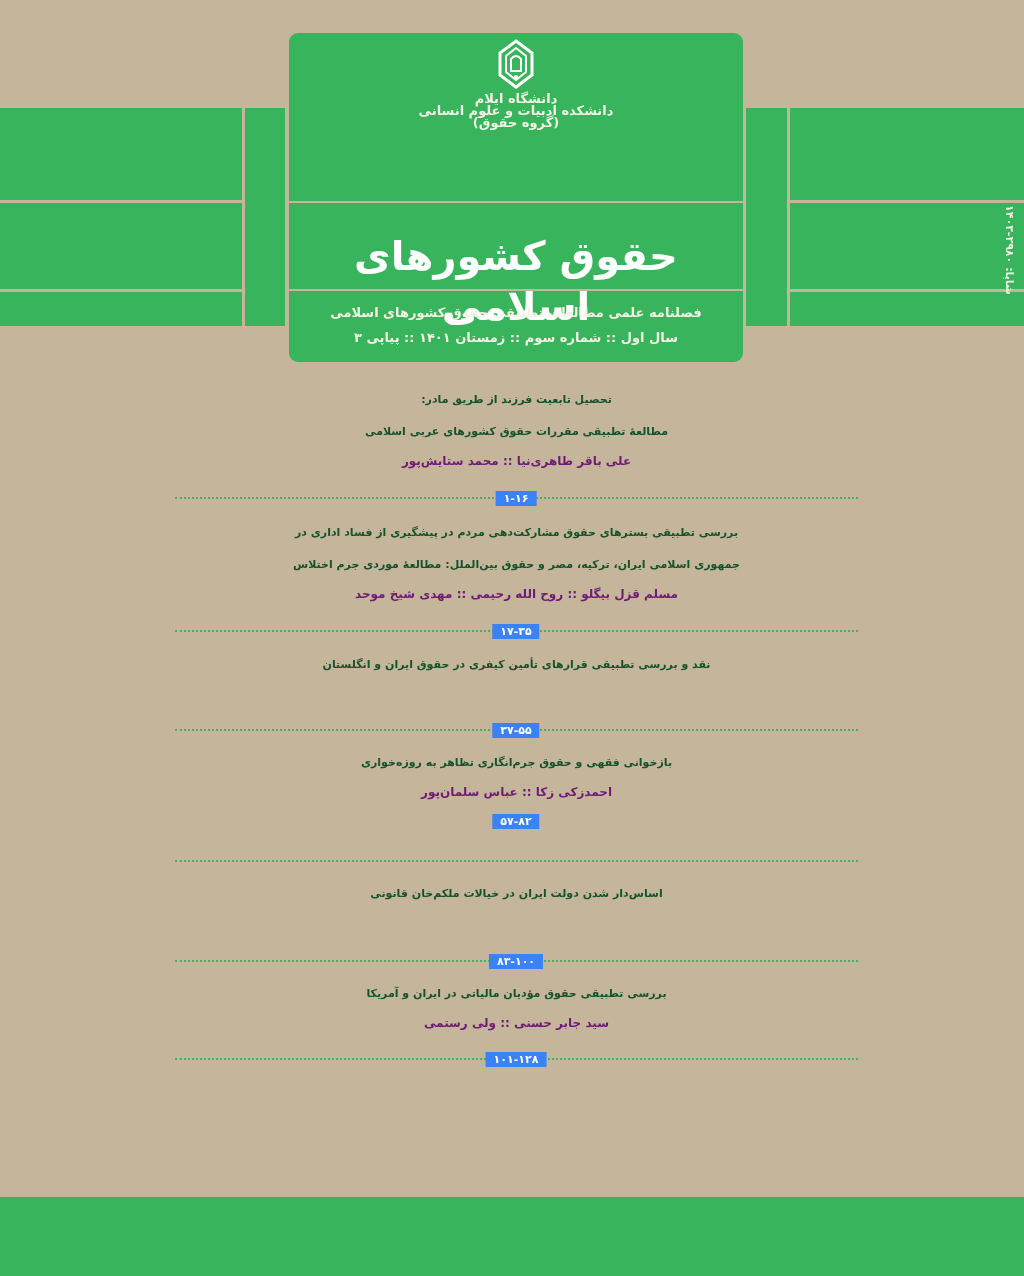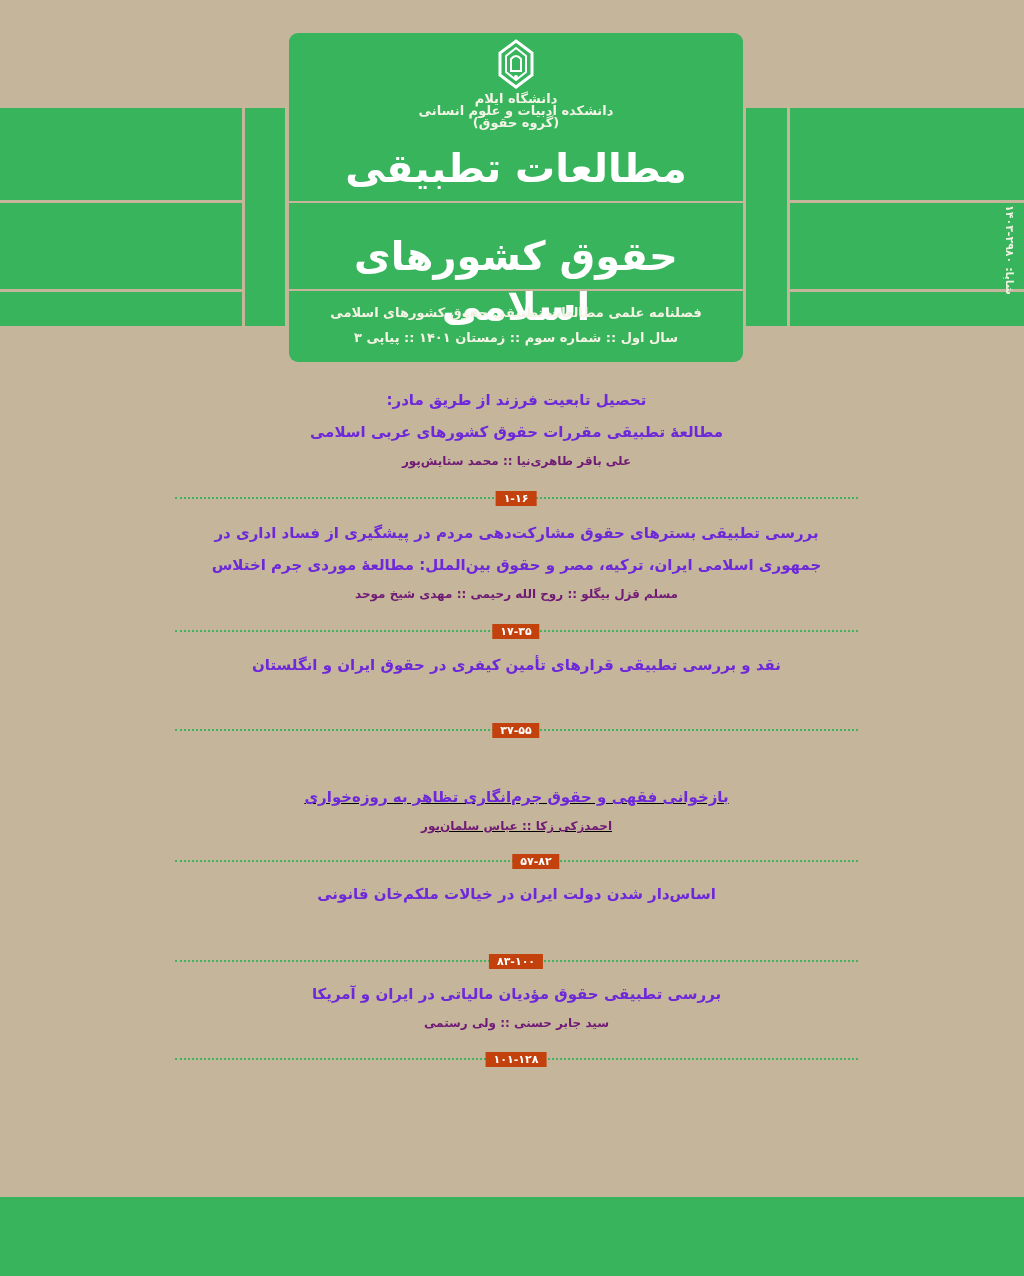--- a/index.html
+++ b/index.html
@@ -21,29 +21,29 @@
   .title2 { position: absolute; left: 0; right: 0; top: 222px; font-size: 40px; font-weight: bold; line-height: 50px; }
   .sub1, .sub2 { position: absolute; left: 0; right: 0; font-size: 13px; font-weight: bold; color: #f5f3e4; }
   .sub1 { top: 272px; }
   .sub2 { top: 297px; }
   .issn {
     position: absolute; left: 996px; top: 205px; width: 20px; height: 90px;
     writing-mode: vertical-rl; direction: rtl; color: #eef3e0; font-size: 11px; font-weight: bold;
     text-align: center;
   }
   .article { position: absolute; left: 175px; width: 683px; text-align: center; }
-  .article .t { color: #6d28d9; font-weight: bold; font-size: 15px; line-height: 32px; }
+  .article .t { color: #14532d; font-weight: bold; font-size: 11px; line-height: 32px; }
   .article .a { color: #701a75; font-weight: bold; font-size: 12px; line-height: 26px; }
   .sep {
     position: absolute; left: 175px; width: 683px; height: 0;
     border-top: 2px dotted #3fb35e;
   }
   .pages {
     position: absolute; transform: translateX(-50%); left: 516px;
-    background: #c2410c; color: #fff; font-size: 11px; font-weight: bold;
+    background: #3b82f6; color: #fff; font-size: 11px; font-weight: bold;
     padding: 0 8px; height: 15px; line-height: 15px; direction: ltr;
   }
   .bottom { position: absolute; left: 0; right: 0; top: 1197px; bottom: 0; background: #37b45c; }
 </style>
 </head>
 <body>
 
 <div class="band-block" style="left:0;top:108px;width:242px;height:92px;"></div>
 <div class="band-block" style="left:0;top:203px;width:242px;height:86px;"></div>
 <div class="band-block" style="left:0;top:292px;width:242px;height:34px;"></div>
@@ -59,21 +59,20 @@
 <div class="panel">
   <svg class="logo" viewBox="0 0 40 52">
     <path d="M20 2 L36 14 L36 36 L20 48 L4 36 L4 14 Z" fill="none" stroke="#fff" stroke-width="3"></path>
     <path d="M20 9 L30 17 L30 33 L20 41 L10 33 L10 17 Z" fill="none" stroke="#fff" stroke-width="2"></path>
     <path d="M15 20 Q20 14 25 20 L25 32 L15 32 Z" fill="none" stroke="#fff" stroke-width="2"></path>
     <circle cx="20" cy="38" r="2" fill="#fff"></circle>
   </svg>
   <div class="inst" style="top:60px;">دانشگاه ایلام</div>
   <div class="inst" style="top:72px;">دانشکده ادبیات و علوم انسانی</div>
   <div class="inst" style="top:84px;">(گروه حقوق)</div>
-  <div class="title1">مطالعات تطبیقی</div>
   <div class="hline" style="top:168px;"></div>
   <div class="title2" style="top:198px;">حقوق کشورهای اسلامی</div>
   <div class="hline" style="top:256px;"></div>
   <div class="sub1">فصلنامه علمی مطالعات تطبیقی حقوق کشورهای اسلامی</div>
   <div class="sub2">سال اول :: شماره سوم :: زمستان ۱۴۰۱ :: پیاپی ۳</div>
 </div>
 
 <div>
 
   <div class="article" style="top:384px;direction:rtl;">
@@ -91,26 +90,26 @@
   </div>
   <div class="sep" style="top:630px;"></div>
   <div class="pages" style="top:624px;">۱۷-۳۵</div>
 
   <div class="article" style="top:649px;direction:rtl;">
     <div class="t">نقد و بررسی تطبیقی قرارهای تأمین کیفری در حقوق ایران و انگلستان</div>
   </div>
   <div class="sep" style="top:729px;"></div>
   <div class="pages" style="top:723px;">۳۷-۵۵</div>
 
-  <div class="article" style="top:781px;direction:rtl;text-decoration:underline;">
+  <div class="article" style="top:747px;direction:rtl;">
     <div class="t">بازخوانی فقهی و حقوق جرم‌انگاری تظاهر به روزه‌خواری</div>
     <div class="a">احمدزکی زکا :: عباس سلمان‌پور</div>
   </div>
   <div class="sep" style="top:860px;"></div>
-  <div class="pages" style="top:854px;margin-left:20px;">۵۷-۸۲</div>
+  <div class="pages" style="top:814px;">۵۷-۸۲</div>
 
   <div class="article" style="top:878px;direction:rtl;">
     <div class="t">اساس‌دار شدن دولت ایران در خیالات ملکم‌خان قانونی</div>
   </div>
   <div class="sep" style="top:960px;"></div>
   <div class="pages" style="top:954px;">۸۳-۱۰۰</div>
 
   <div class="article" style="top:978px;direction:rtl;">
     <div class="t">بررسی تطبیقی حقوق مؤدیان مالیاتی در ایران و آمریکا</div>
     <div class="a">سید جابر حسنی :: ولی رستمی</div>

